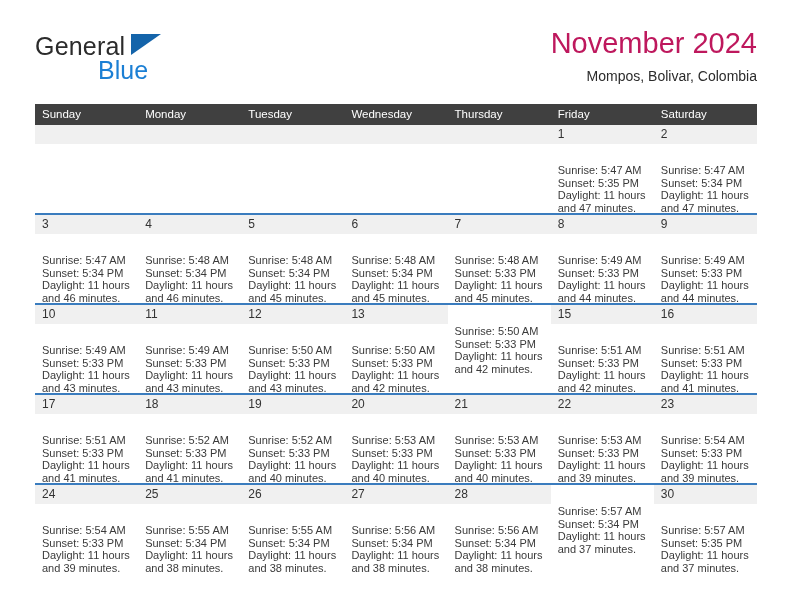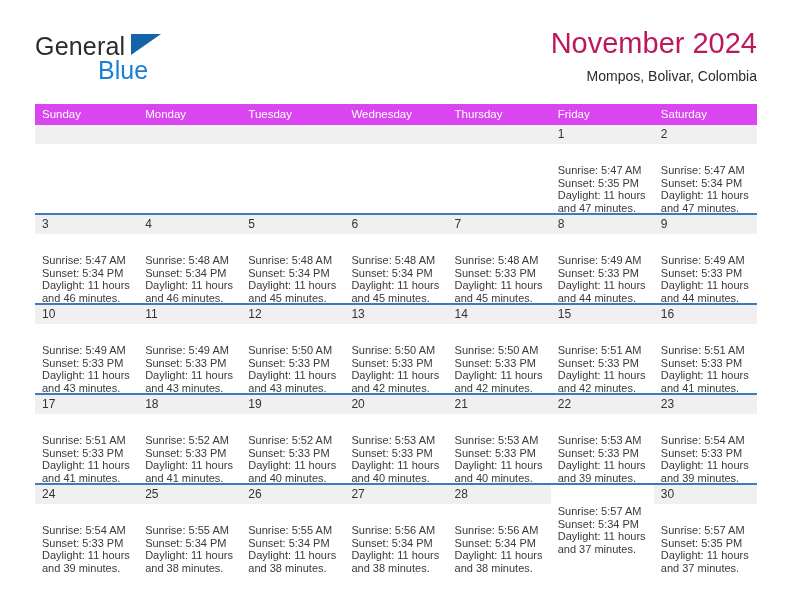--- a/index.html
+++ b/index.html
@@ -85,23 +85,22 @@
 
   
   .calendar {
     position: absolute;
     left: 35px;
     top: 104px;
     width: 722px;
   }
   .weekday-row {
     display: flex;
-    background: #d946ef;
+    background: #404040;
     height: 21px;
-    justify-content: flex-end;
   }
   .weekday {
     flex: 1 1 0;
     color: #ffffff;
     font-size: 11.5px;
     line-height: 21px;
     padding-left: 7px;
     box-sizing: border-box;
     white-space: nowrap;
     overflow: hidden;
@@ -339,21 +338,20 @@
       <div class="day-cell">
         <div class="day-num-band">13</div>
         <div class="day-body">
           <div>Sunrise: 5:50 AM</div>
           <div>Sunset: 5:33 PM</div>
           <div>Daylight: 11 hours</div>
           <div>and 42 minutes.</div>
         </div>
       </div>
       <div class="day-cell">
-        <div class="day-num-band">14</div>
         <div class="day-body">
           <div>Sunrise: 5:50 AM</div>
           <div>Sunset: 5:33 PM</div>
           <div>Daylight: 11 hours</div>
           <div>and 42 minutes.</div>
         </div>
       </div>
       <div class="day-cell">
         <div class="day-num-band">15</div>
         <div class="day-body">

